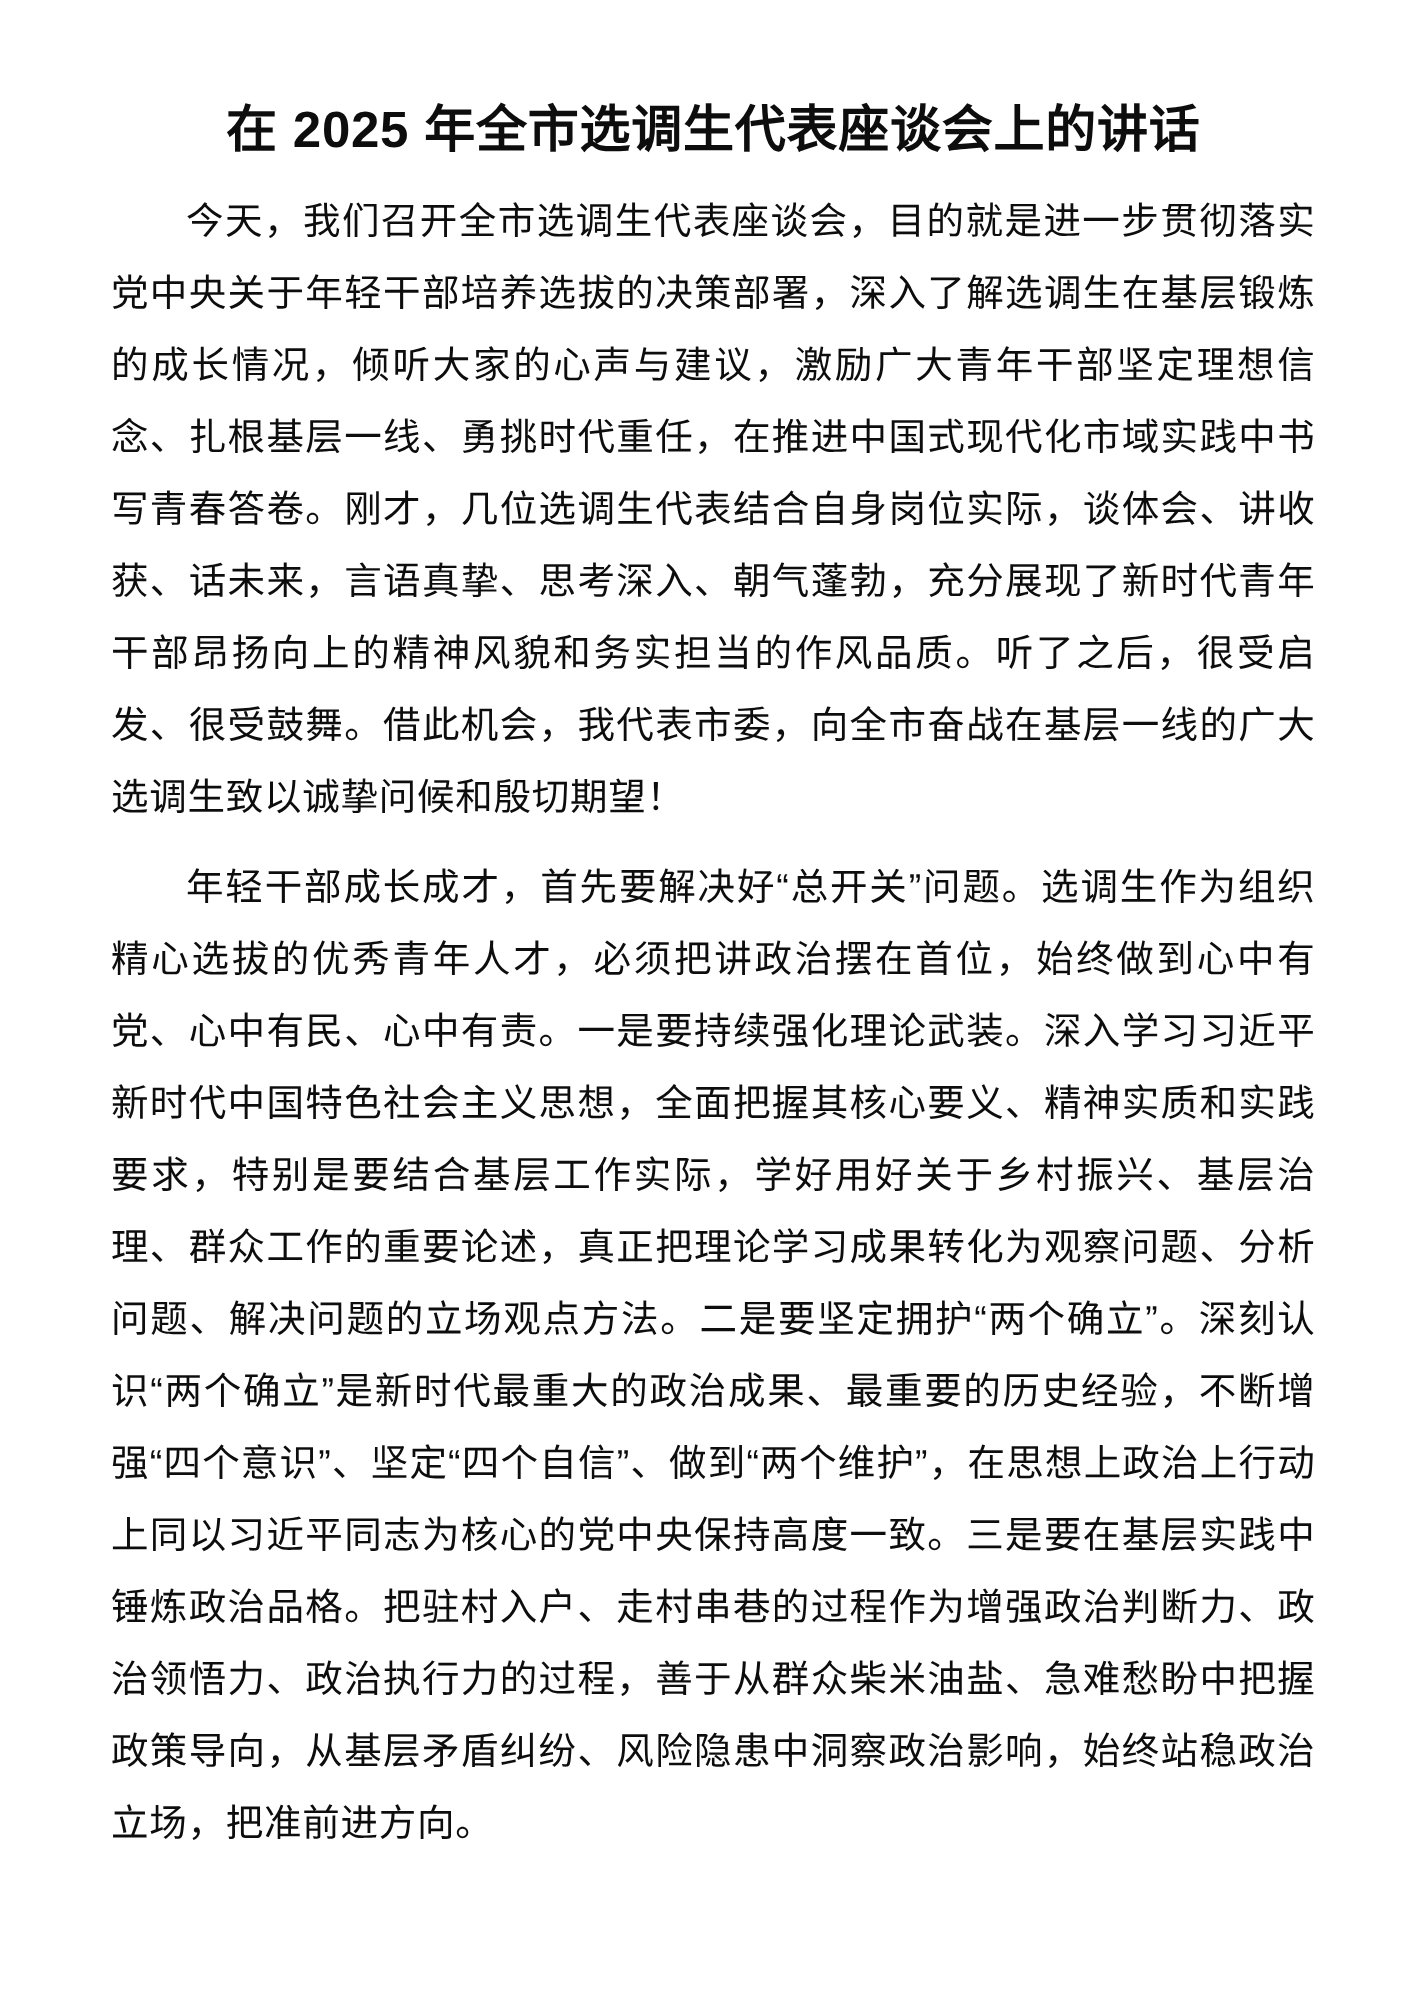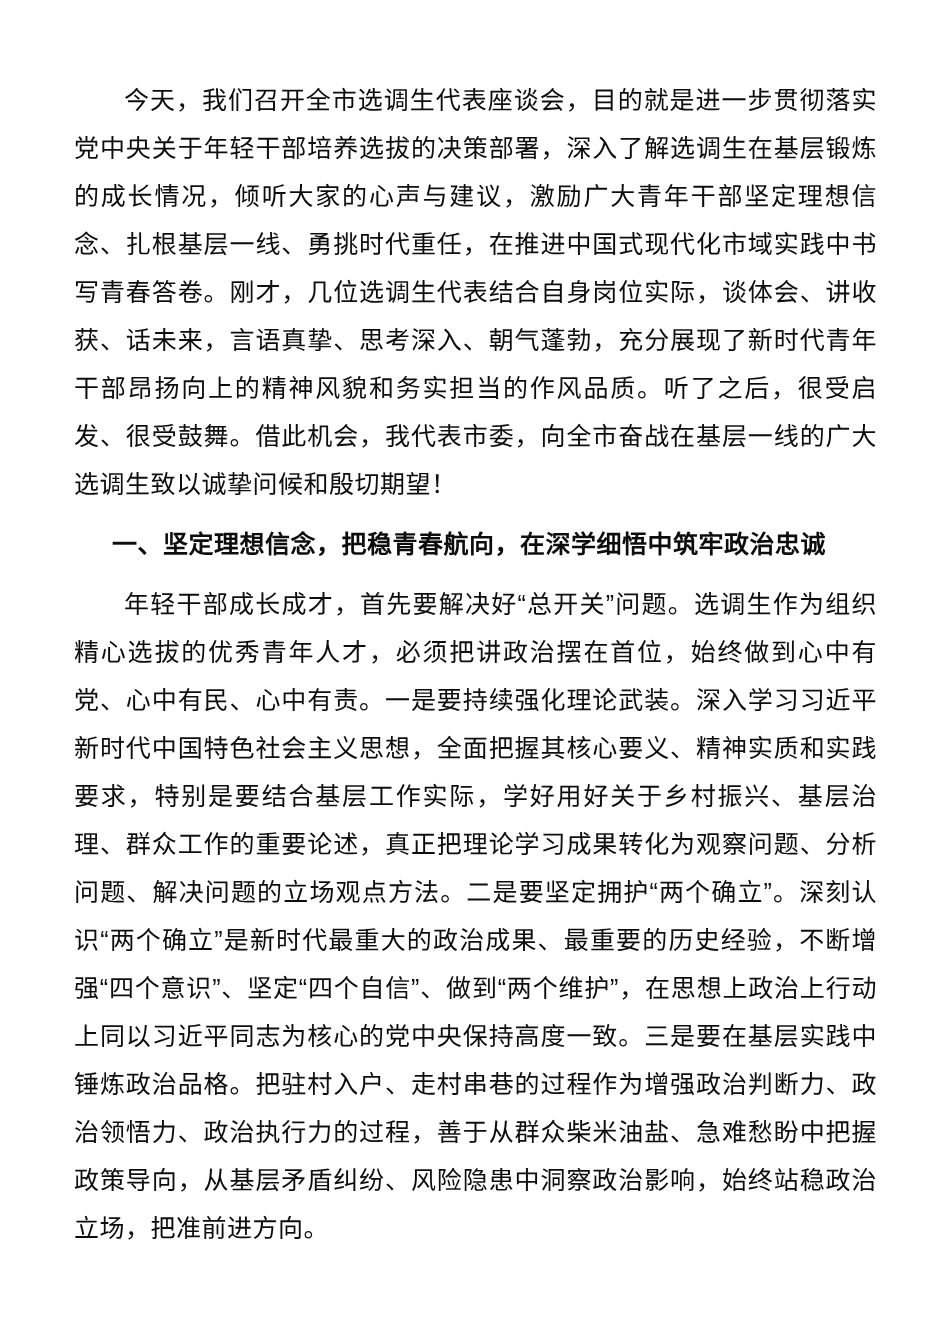--- a/index.html
+++ b/index.html
@@ -44,19 +44,19 @@
     text-indent: 2em;
     text-align: justify;
     word-break: break-all;
     letter-spacing: 0.5px;
   }
 </style>
 </head>
 <body>
 
 <div class="page">
+  <h1 class="doc-title">在 2025 年全市选调生代表座谈会上的讲话</h1>
 
   <p class="para">今天，我们召开全市选调生代表座谈会，目的就是进一步贯彻落实党中央关于年轻干部培养选拔的决策部署，深入了解选调生在基层锻炼的成长情况，倾听大家的心声与建议，激励广大青年干部坚定理想信念、扎根基层一线、勇挑时代重任，在推进中国式现代化市域实践中书写青春答卷。刚才，几位选调生代表结合自身岗位实际，谈体会、讲收获、话未来，言语真挚、思考深入、朝气蓬勃，充分展现了新时代青年干部昂扬向上的精神风貌和务实担当的作风品质。听了之后，很受启发、很受鼓舞。借此机会，我代表市委，向全市奋战在基层一线的广大选调生致以诚挚问候和殷切期望！</p>
 
-  <h2 class="section-heading">一、坚定理想信念，把稳青春航向，在深学细悟中筑牢政治忠诚</h2>
 
   <p class="para">年轻干部成长成才，首先要解决好“总开关”问题。选调生作为组织精心选拔的优秀青年人才，必须把讲政治摆在首位，始终做到心中有党、心中有民、心中有责。一是要持续强化理论武装。深入学习习近平新时代中国特色社会主义思想，全面把握其核心要义、精神实质和实践要求，特别是要结合基层工作实际，学好用好关于乡村振兴、基层治理、群众工作的重要论述，真正把理论学习成果转化为观察问题、分析问题、解决问题的立场观点方法。二是要坚定拥护“两个确立”。深刻认识“两个确立”是新时代最重大的政治成果、最重要的历史经验，不断增强“四个意识”、坚定“四个自信”、做到“两个维护”，在思想上政治上行动上同以习近平同志为核心的党中央保持高度一致。三是要在基层实践中锤炼政治品格。把驻村入户、走村串巷的过程作为增强政治判断力、政治领悟力、政治执行力的过程，善于从群众柴米油盐、急难愁盼中把握政策导向，从基层矛盾纠纷、风险隐患中洞察政治影响，始终站稳政治立场，把准前进方向。</p>
 </div>
 
 </body></html>

